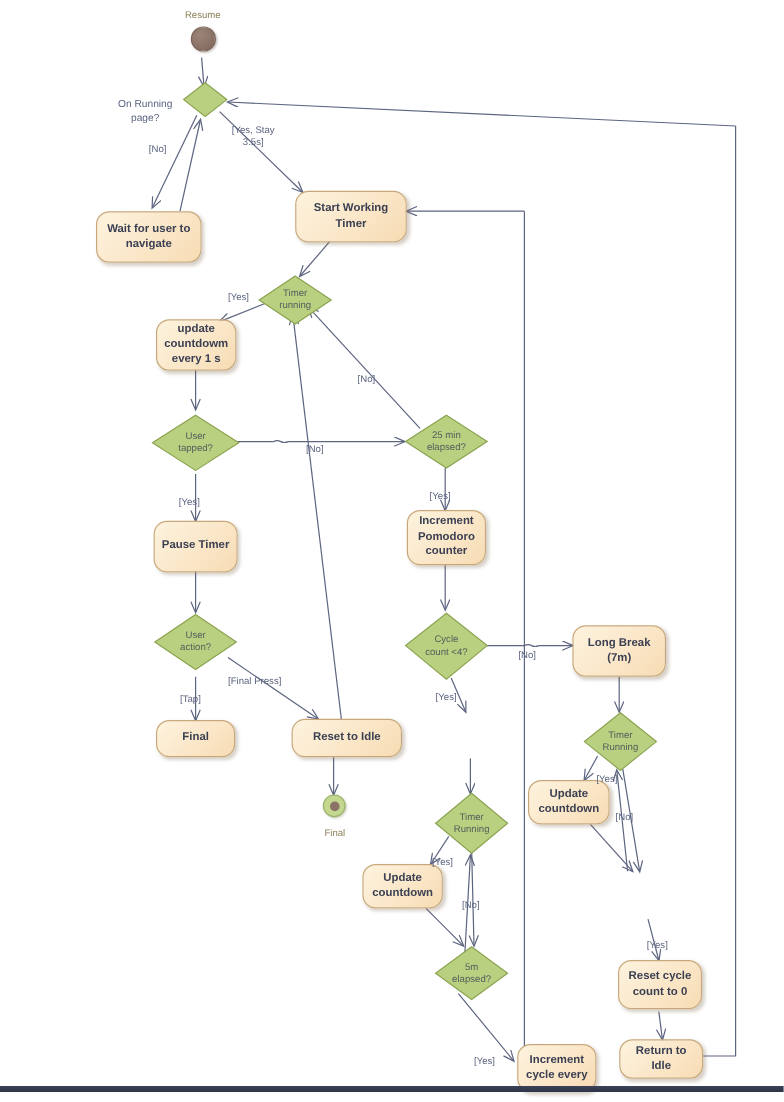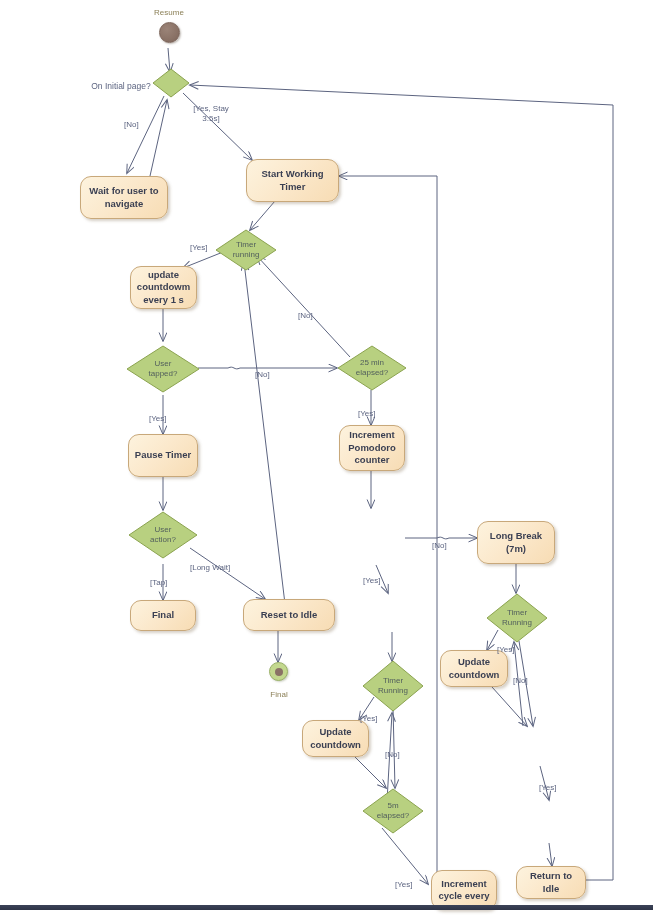--- a/index.html
+++ b/index.html
@@ -156,21 +156,21 @@
   </svg>
 
   <div class="node initial" style="left:159px;top:22px;width:21px;height:21px;"></div>
   <div class="flabel" style="left:136px;top:8px;width:66px;">Resume</div>
 
   <div class="node decision" style="left:152px;top:68px;width:38px;height:30px;">
     <svg class="dshape" viewBox="0 0 38 30">
       <polygon points="19,1 37,15 19,29 1,15" fill="#b8d080" stroke="#8ba34f" stroke-width="1"></polygon>
     </svg>
   </div>
-  <div class="sidelabel" style="left:90px;top:80px;width:62px;">On Initial page?</div>
+  <div class="sidelabel" style="left:90px;top:80px;width:62px;">On Running page?</div>
 
   <div class="node action" style="left:80px;top:176px;width:88px;height:43px;">
     <span>
       <span>Wait for user to</span><br>
       <span>navigate</span>
     </span>
   </div>
 
   <div class="node action" style="left:246px;top:159px;width:93px;height:43px;">
     <span>
@@ -232,20 +232,29 @@
   <div class="node decision" style="left:128px;top:511px;width:70px;height:48px;">
     <svg class="dshape" viewBox="0 0 70 48">
       <polygon points="35,1 69,24 35,47 1,24" fill="#b8d080" stroke="#8ba34f" stroke-width="1"></polygon>
     </svg>
     <div class="dlabel">
       <span>User</span>
       <span>action?</span>
     </div>
   </div>
 
+  <div class="node decision" style="left:337px;top:510px;width:70px;height:57px;">
+    <svg class="dshape" viewBox="0 0 70 57">
+      <polygon points="35,1 69,28 35,56 1,28" fill="#b8d080" stroke="#8ba34f" stroke-width="1"></polygon>
+    </svg>
+    <div class="dlabel">
+      <span>Cycle</span>
+      <span>count &lt;4?</span>
+    </div>
+  </div>
 
   <div class="node action" style="left:477px;top:521px;width:78px;height:43px;">
     <span>
       <span>Long Break</span><br>
       <span>(7m)</span>
     </span>
   </div>
 
   <div class="node action" style="left:130px;top:600px;width:66px;height:31px;">
     <span>Final</span>
@@ -299,20 +308,26 @@
   <div class="node decision" style="left:362px;top:788px;width:62px;height:46px;">
     <svg class="dshape" viewBox="0 0 62 46">
       <polygon points="31,1 61,23 31,45 1,23" fill="#b8d080" stroke="#8ba34f" stroke-width="1"></polygon>
     </svg>
     <div class="dlabel">
       <span>5m</span>
       <span>elapsed?</span>
     </div>
   </div>
 
+  <div class="node action" style="left:515px;top:800px;width:70px;height:41px;">
+    <span>
+      <span>Reset cycle</span><br>
+      <span>count to 0</span>
+    </span>
+  </div>
 
   <div class="node action" style="left:431px;top:870px;width:66px;height:40px;">
     <span>
       <span>Increment</span><br>
       <span>cycle every</span>
     </span>
   </div>
 
   <div class="node action" style="left:516px;top:866px;width:70px;height:33px;">
     <span>Return to Idle</span>
@@ -327,21 +342,21 @@
   <div class="glabel" style="left:298px;top:311px;">[No]</div>
 
   <div class="glabel" style="left:255px;top:370px;">[No]</div>
 
   <div class="glabel" style="left:149px;top:414px;">[Yes]</div>
 
   <div class="glabel" style="left:358px;top:409px;">[Yes]</div>
 
   <div class="glabel" style="left:150px;top:578px;">[Tap]</div>
 
-  <div class="glabel" style="left:190px;top:563px;">[Long Wait]</div>
+  <div class="glabel" style="left:190px;top:563px;">[Final Press]</div>
 
   <div class="glabel" style="left:432px;top:541px;">[No]</div>
 
   <div class="glabel" style="left:363px;top:576px;">[Yes]</div>
 
   <div class="glabel" style="left:360px;top:714px;">[Yes]</div>
 
   <div class="glabel" style="left:385px;top:750px;">[No]</div>
 
   <div class="glabel" style="left:395px;top:880px;">[Yes]</div>

